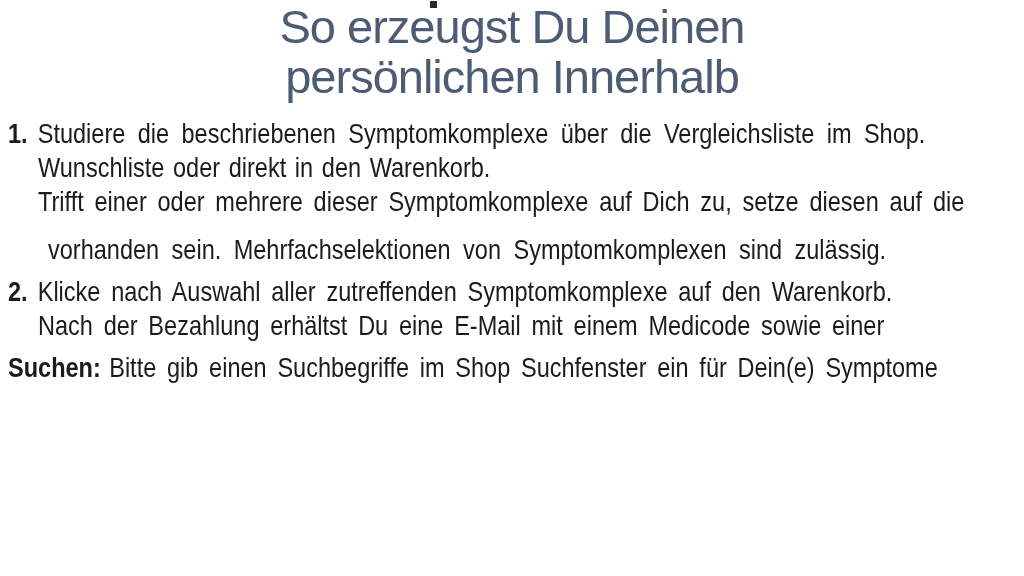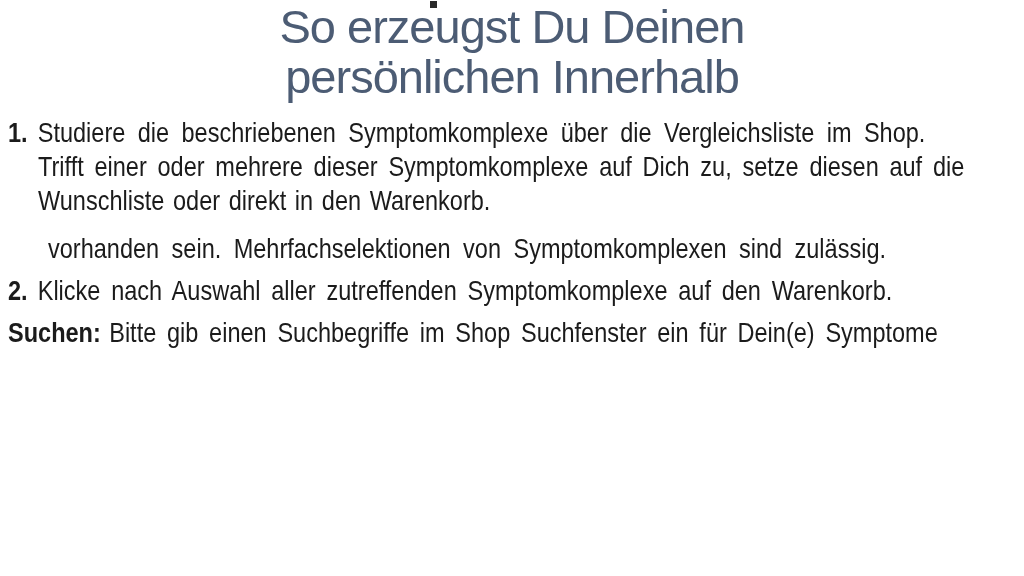--- a/index.html
+++ b/index.html
@@ -14,30 +14,30 @@
     background: #ffffff;
     overflow: hidden;
   }
   .artifact {
     position: absolute;
     left: 430px; top: 1px;
     width: 7px; height: 7px;
     background: #2a2a2a;
   }
   .title {
-    margin: 2px 0 14px 0;
+    margin: 2px 0 8px 0;
     text-align: center;
     color: #4c5c74;
     font-size: 47px;
     line-height: 50px;
     font-weight: 400;
     letter-spacing: -1px;
   }
   .content {
-    margin-top: 8px;
+    margin-top: 15px;
     padding-left: 8px;
     padding-right: 4px;
     color: #1b1b1b;
     font-size: 28px;
     line-height: 34px;
   }
   .para { margin: 0 0 10px 0; }
   .para.gap-l { margin-bottom: 14px; }
   .para.gap-s { margin-bottom: 8px; }
   .bodyline { white-space: nowrap; }
@@ -72,38 +72,41 @@
     <div>persönlichen Innerhalb</div>
   </div>
 
   <div class="content">
 
     <div class="para gap-l">
       <div class="bodyline">
         <span class="tline ws-xl"><b class="marker">1.</b><span>Studiere die beschriebenen Symptomkomplexe über die Vergleichsliste im Shop.</span></span>
       </div>
       <div class="bodyline cont">
-        <span class="tline ws-l">Trifft einer oder mehrere dieser Symptomkomplexe auf Dich zu, setze diesen auf die</span>
+        <span class="tline ws-m">Wunschliste oder direkt in den Warenkorb.</span>
       </div>
       <div class="bodyline cont">
-        <span class="tline ws-m">Wunschliste oder direkt in den Warenkorb.</span>
+        <span class="tline ws-l">Trifft einer oder mehrere dieser Symptomkomplexe auf Dich zu, setze diesen auf die</span>
       </div>
     </div>
 
     <div class="para gap-s">
       <div class="bodyline cont-b">
         <span class="tline ws-xl">vorhanden sein. Mehrfachselektionen von Symptomkomplexen sind zulässig.</span>
       </div>
     </div>
 
 
     <div class="para gap-s">
       <div class="bodyline">
         <span class="tline ws-l"><b class="marker">2.</b><span>Klicke nach Auswahl aller zutreffenden Symptomkomplexe auf den Warenkorb.</span></span>
       </div>
+      <div class="bodyline cont">
+        <span class="tline ws-l">Nach der Bezahlung erhältst Du eine E-Mail mit einem Medicode sowie einer</span>
+      </div>
     </div>
 
     <div class="para">
       <div class="bodyline">
         <span class="tline ws-l"><b class="marker-tight">Suchen:</b><span>Bitte gib einen Suchbegriffe im Shop Suchfenster ein für Dein(e) Symptome</span></span>
       </div>
     </div>
 
   </div>
 </div>

